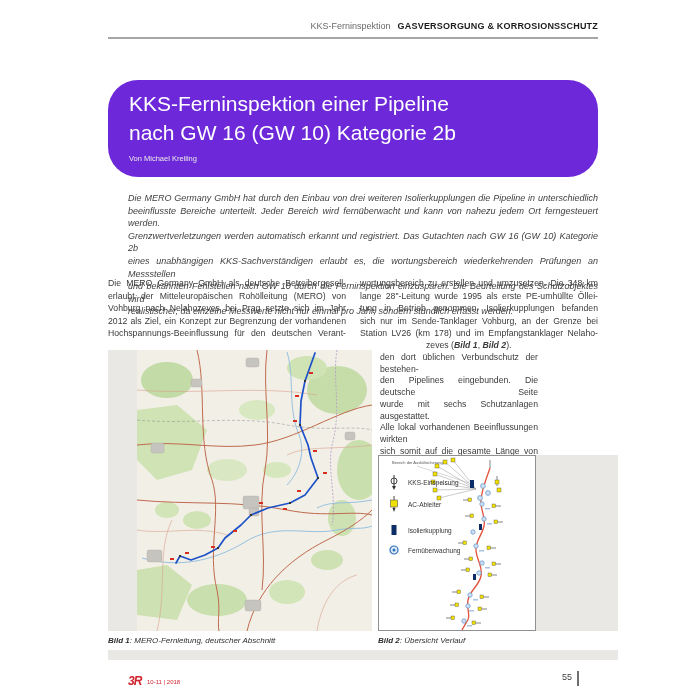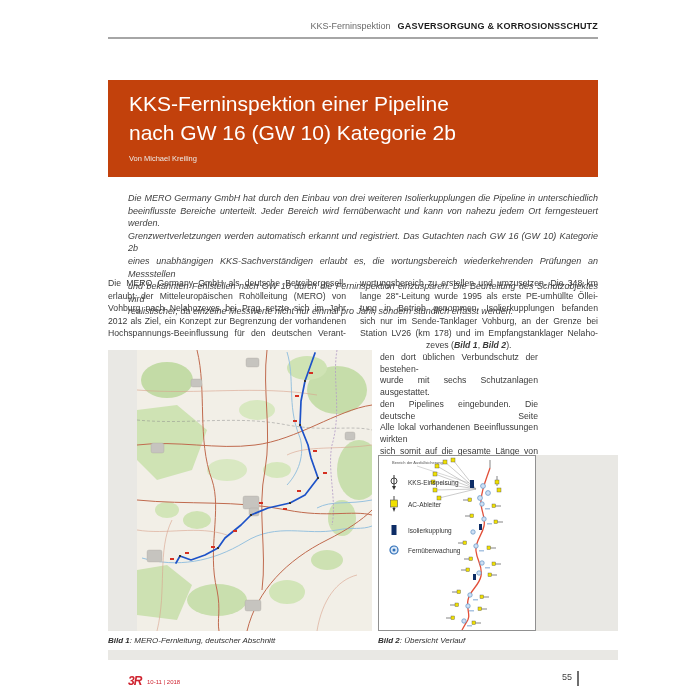--- a/index.html
+++ b/index.html
@@ -6,22 +6,22 @@
   .page{position:relative;width:700px;height:700px;background:#ffffff;overflow:hidden;
         font-family:"Liberation Sans",sans-serif;color:#3a3a3a;}
 
   
   .hdr{position:absolute;left:108px;top:21px;width:490px;text-align:right;font-size:9px;white-space:nowrap;}
   .hdr .sec{color:#6a6a6a;margin-right:7px;}
   .hdr .cat{color:#1c1c1c;font-weight:bold;letter-spacing:.2px;}
   .hdr-rule{position:absolute;left:108px;top:37px;width:490px;height:2px;background:#a6a6a6;}
 
   
-  .title-block{position:absolute;left:108px;top:80px;width:490px;height:97px;background:#c2410c;
-               box-sizing:border-box;padding:10px 0 0 21px;}
+  .title-block{position:absolute;left:108px;top:80px;width:490px;height:97px;background:#6d28d9;
+               box-sizing:border-box;padding:10px 0 0 21px;border-radius:30px;}
   .title-line{color:#ffffff;font-size:21px;line-height:28.5px;font-weight:500;}
   .byline{margin-top:7px;color:#eceae7;font-size:7.5px;}
 
   
   .intro{position:absolute;left:128px;top:192px;width:470px;font-size:9px;line-height:12.6px;
          font-style:italic;color:#3f3f3f;}
   .jl{text-align:justify;text-align-last:justify;}
   .jl-end{text-align:left;}
 
   
@@ -101,22 +101,22 @@
     <div class="jl">sich nur im Sende-Tanklager Vohburg, an der Grenze bei</div>
     <div class="jl">Station LV26 (km 178) und im Empfangstanklager Nelaho-</div>
   </div>
 
   <div class="wrapline">
     <span>zeves (</span><span class="b">Bild 1</span><span>, </span><span class="b">Bild 2</span><span>).</span>
   </div>
 
   <div class="col-cont bodytxt">
     <div class="jl">den dort üblichen Verbundschutz der bestehen-</div>
+    <div class="jl">den Pipelines eingebunden. Die deutsche Seite</div>
     <div class="jl">wurde mit sechs Schutzanlagen ausgestattet.</div>
-    <div class="jl">den Pipelines eingebunden. Die deutsche Seite</div>
     <div class="jl">Alle lokal vorhandenen Beeinflussungen wirkten</div>
     <div class="jl">sich somit auf die gesamte Länge von 178 km</div>
     <div class="jl">aus, Überlagerungen von 16,7 Hz und 50 Hz</div>
     <div class="jl">veränderten je nach Zugfahrplan und situations-</div>
     <div class="jl">abhängigem Lastfluss auf Hochspannungslei-</div>
   </div>
 
   <div class="fig1">
     <div class="fig1-row">
       <div class="fig1-strip"></div>

